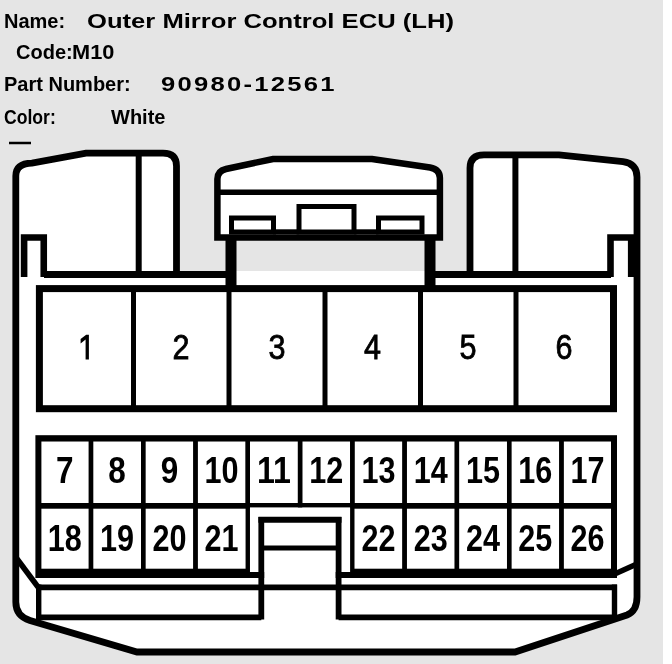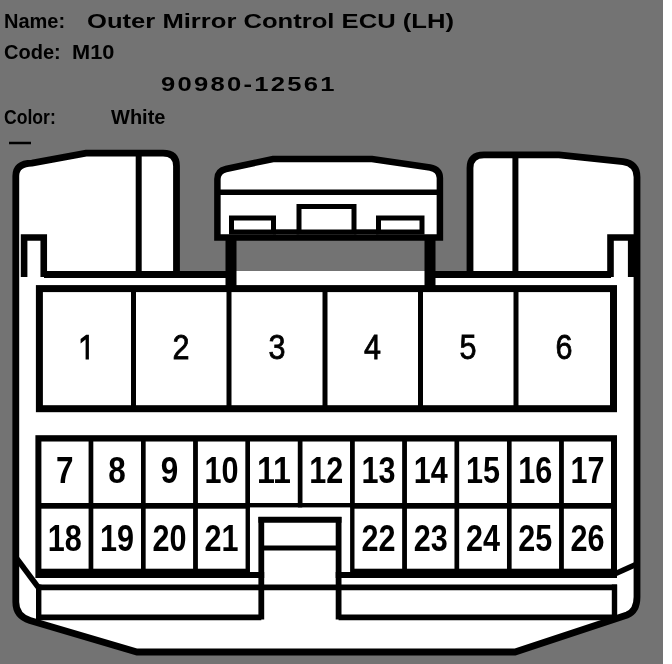--- a/index.html
+++ b/index.html
@@ -1,31 +1,32 @@
 <!DOCTYPE html>
 <html><head>
 <meta charset="utf-8">
 <style>
   html,body{margin:0;padding:0;background:#fff;}
-  #page{position:relative;width:663px;height:664px;background:#737373;overflow:hidden;
+  #page{position:relative;width:663px;height:664px;background:#e5e5e5;overflow:hidden;
         font-family:"Liberation Sans", sans-serif;}
   .hl{position:absolute;font-weight:bold;font-size:20px;color:#000;white-space:pre;}
 </style>
 </head>
 <body>
 <div id="page">
 
   <div class="hl" style="left:4px;top:9.5px;">Name:</div>
 
   <div class="hl" style="left:87px;top:9.5px;transform:scaleX(1.28);transform-origin:0 0;">Outer Mirror Control ECU (LH)</div>
 
-  <div class="hl" style="left:4px;top:40.5px;">Code:</div>
+  <div class="hl" style="left:16px;top:40.5px;">Code:</div>
 
   <div class="hl" style="left:72px;top:40.5px;transform:scaleX(1.088);transform-origin:0 0;">M10</div>
 
+  <div class="hl" style="left:4px;top:72.5px;">Part Number:</div>
 
   <div class="hl" style="left:161px;top:72.5px;letter-spacing:1.76px;transform:scaleX(1.28);transform-origin:0 0;">90980-12561</div>
 
   <div class="hl" style="left:4px;top:106px;transform:scaleX(0.88);transform-origin:0 0;">Color:</div>
 
   <div class="hl" style="left:63px;top:106px;margin-left:48px;">White</div>
 
   <svg width="672" height="664" viewBox="0 0 672 664" style="position:absolute;left:0;top:0;" fill="none" stroke="#000" stroke-linecap="butt" stroke-linejoin="miter">
 
     <line x1="9" y1="143" x2="31" y2="143" stroke-width="2.5"></line>

